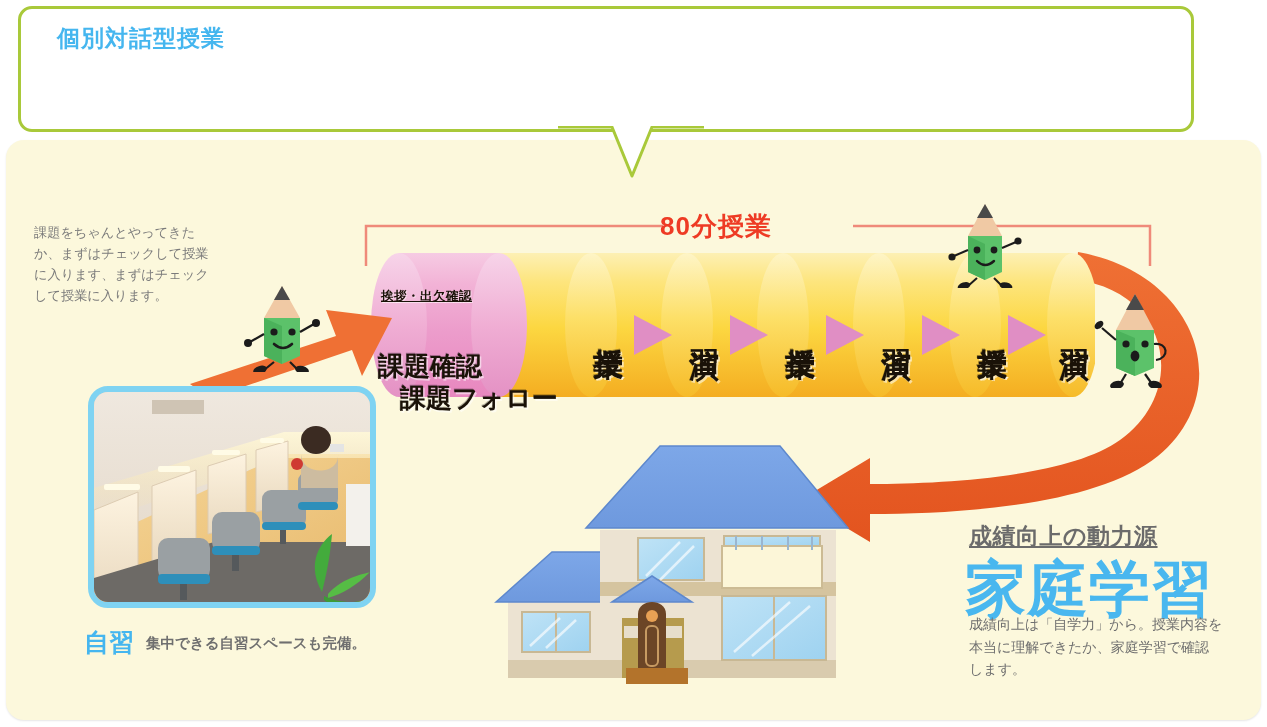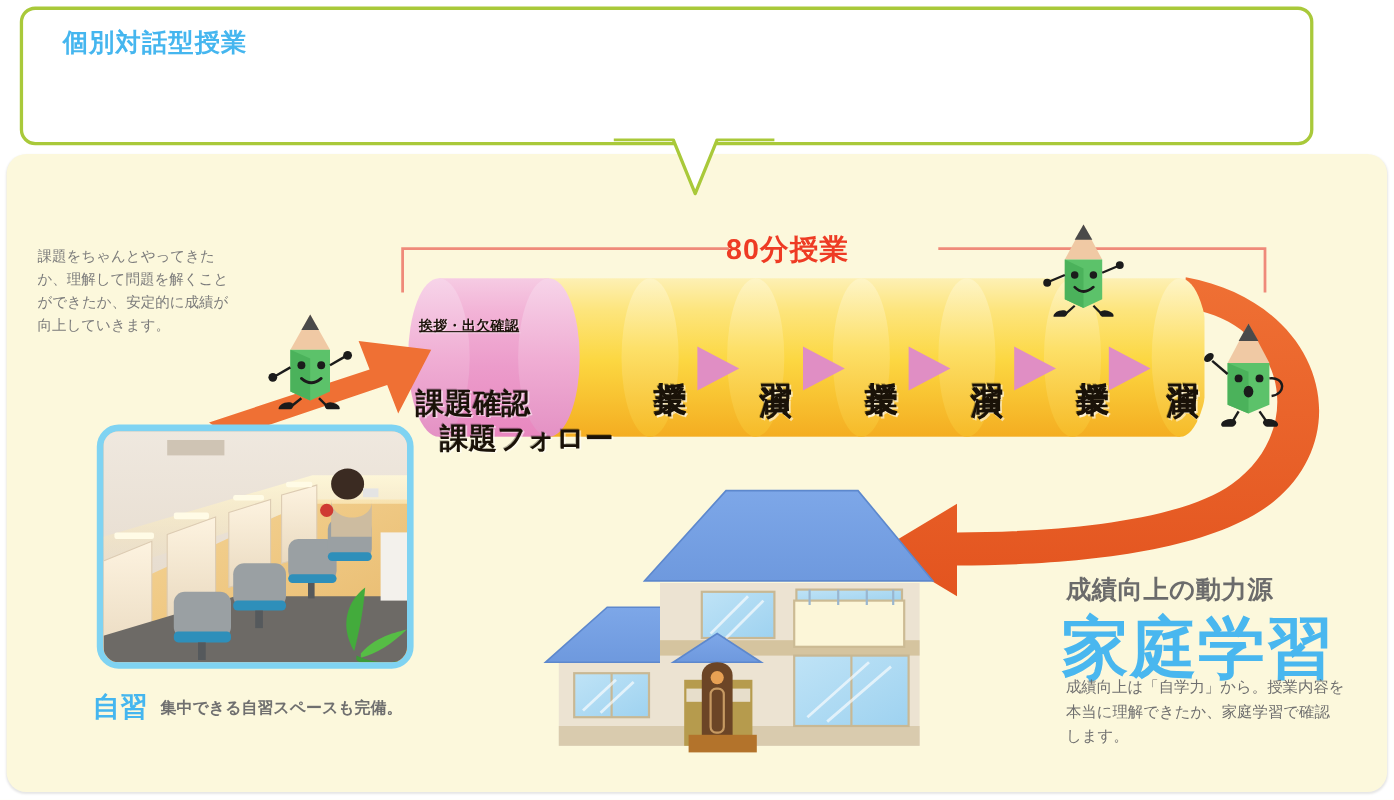--- a/index.html
+++ b/index.html
@@ -97,20 +97,21 @@
   }
 
   
   .house{position:absolute;left:490px;top:430px;width:380px;height:268px;z-index:4;}
 
   
   .right-kicker{
     position:absolute;left:969px;top:521px;z-index:5;
     font-size:23px;font-weight:bold;color:#6b6b6b;white-space:nowrap;
     letter-spacing:.5px;
+    text-decoration:underline;
   }
   .right-big{
     position:absolute;left:965px;top:549px;z-index:5;
     font-size:61px;font-weight:bold;color:#49b7ef;white-space:nowrap;
     letter-spacing:1px;
   }
   .right-body{
     position:absolute;left:969px;top:613px;width:254px;z-index:5;
     font-size:14px;line-height:22.5px;color:#6f6f6f;
   }
@@ -214,21 +215,21 @@
   <svg style="position:absolute;left:548px;top:305px;width:740px;height:60px;z-index:5;" viewBox="0 0 740 60" width="740" height="60">
     <g fill="#e08ec4">
       <path d="M 86 10 L 124 30 L 86 50 Z"></path>
       <path d="M 182 10 L 220 30 L 182 50 Z"></path>
       <path d="M 278 10 L 316 30 L 278 50 Z"></path>
       <path d="M 374 10 L 412 30 L 374 50 Z"></path>
       <path d="M 460 10 L 498 30 L 460 50 Z"></path>
     </g>
   </svg>
 
-  <div class="left-body">課題をちゃんとやってきたか、理解して問題を解くことができたか、安定的に成績が向上していきます。</div>
+  <div class="left-body">課題をちゃんとやってきたか、まずはチェックして授業に入ります、まずはチェックして授業に入ります。</div>
 
   <div class="photo">
     <svg viewBox="0 0 276 210" width="276" height="210">
       <defs>
         <linearGradient id="wallG" x1="0" y1="0" x2="0" y2="1">
           <stop offset="0%" stop-color="#efe8df"></stop>
             <stop offset="100%" stop-color="#e2d6c6"></stop>
         </linearGradient>
         <linearGradient id="deskG" x1="0" y1="0" x2="1" y2="1">
           <stop offset="0%" stop-color="#f6d79a"></stop>

